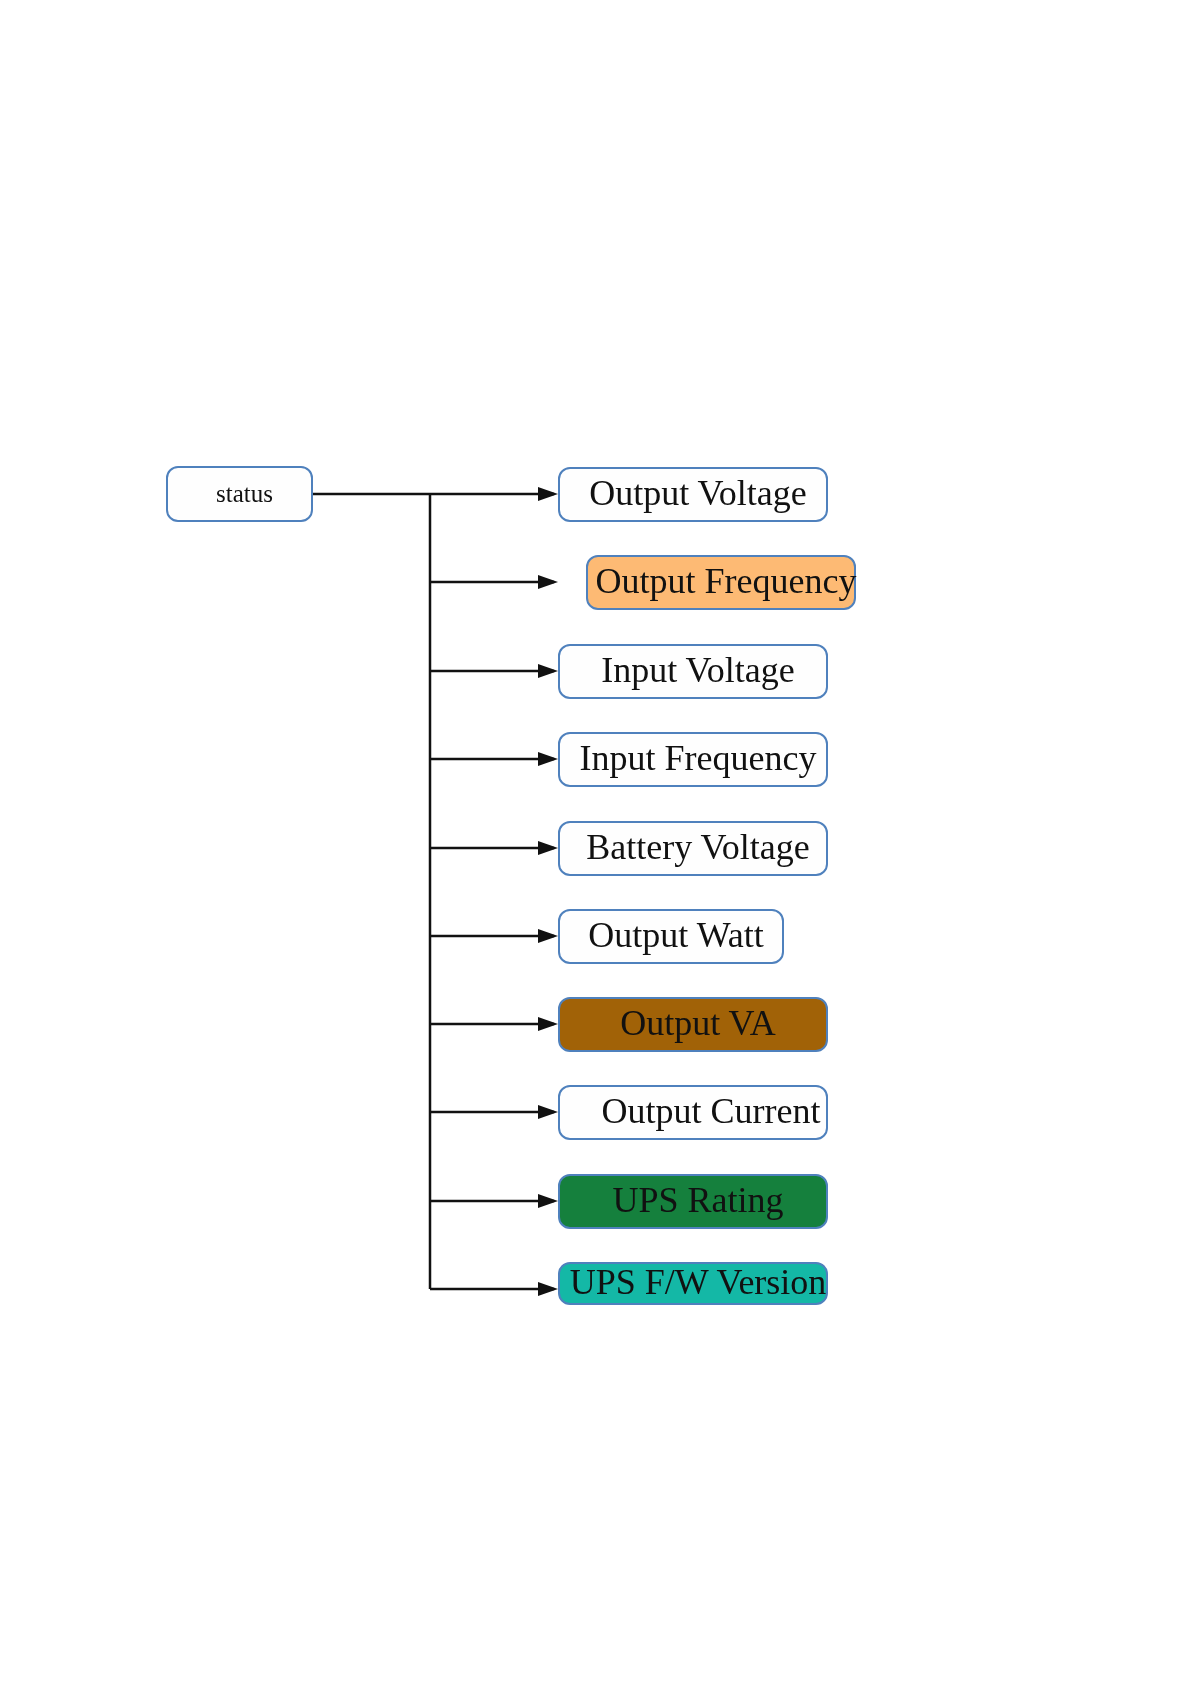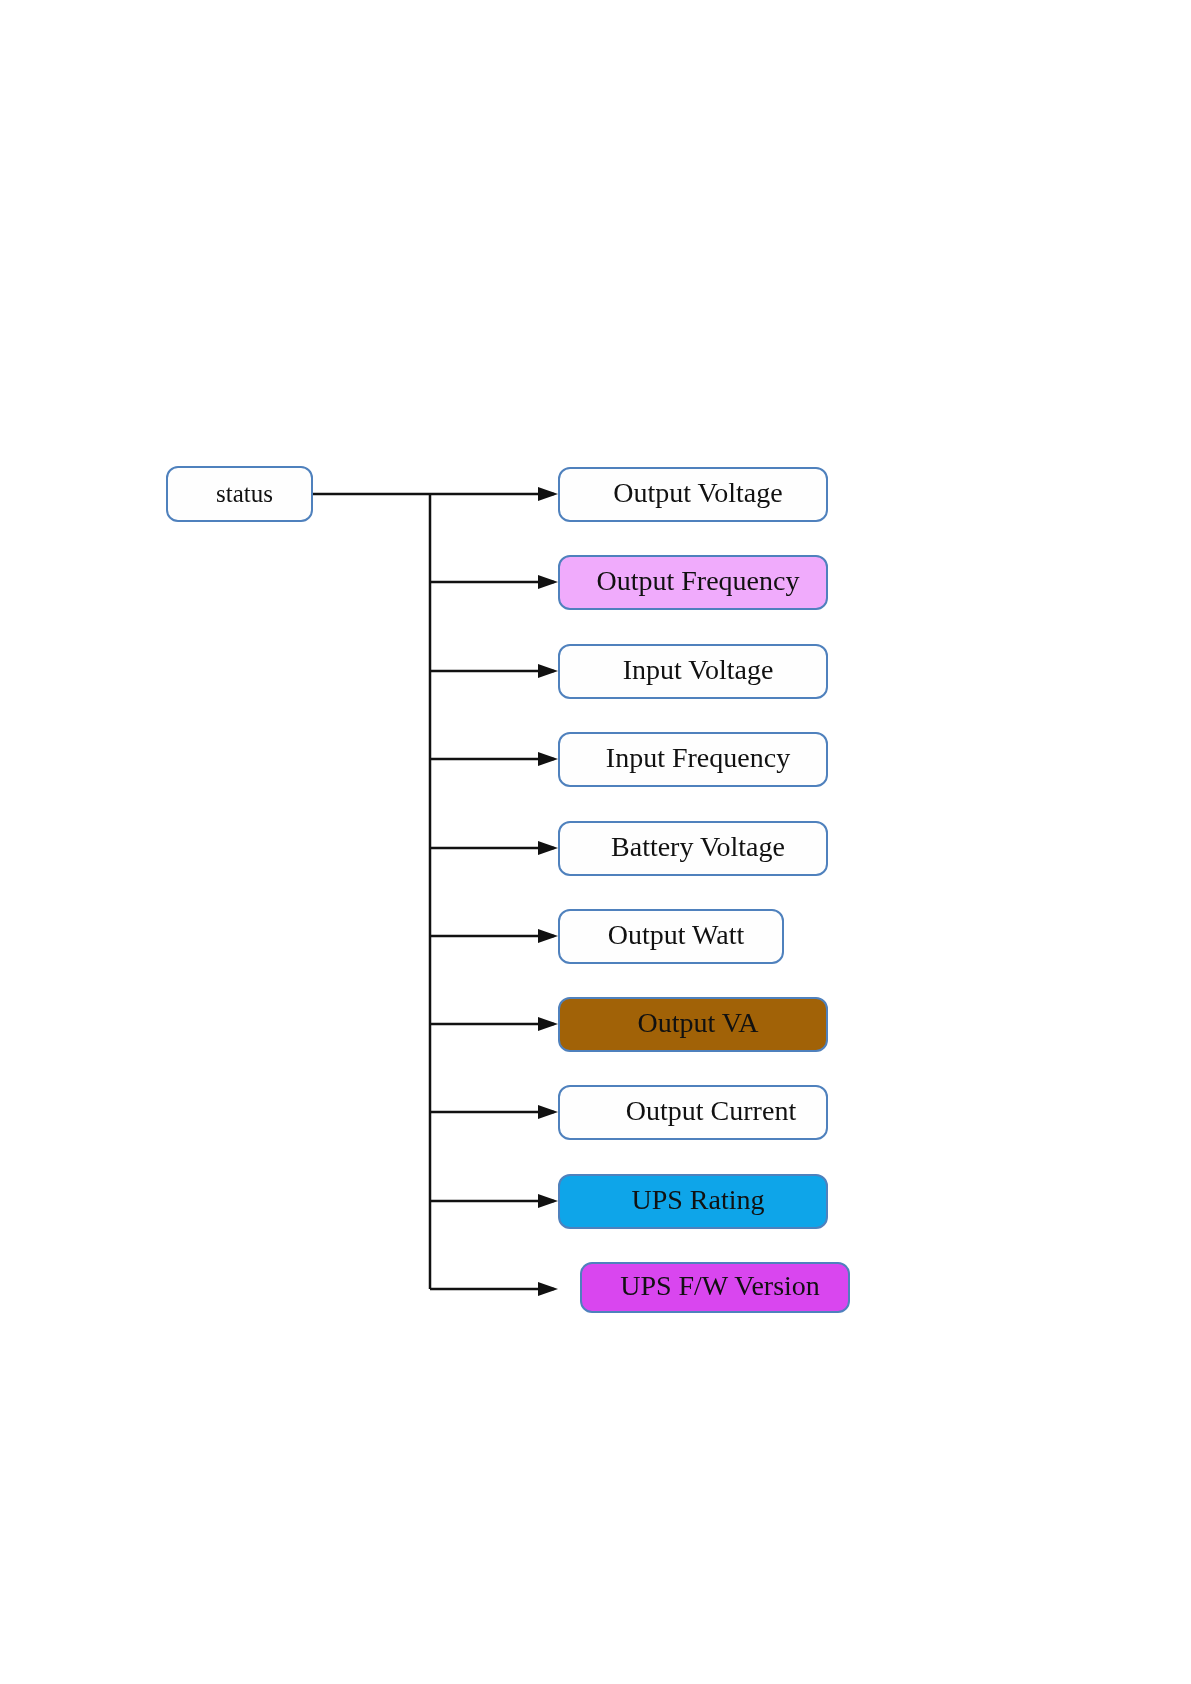--- a/index.html
+++ b/index.html
@@ -25,21 +25,21 @@
     justify-content: center;
     border: 2px solid #4f81bd;
     border-radius: 12px;
     box-sizing: border-box;
     background: #fefefe;
   }
   .root-node {
     font-size: 25px;
   }
   .child-node {
-    font-size: 28px;
+    font-size: 36px;
   }
   .node .label {
     white-space: nowrap;
     line-height: 1;
     padding-bottom: 2px;
     margin-left: 10px;
   }
 </style>
 </head>
 <body>
@@ -69,41 +69,41 @@
       <line x1="430" y1="1289" x2="554" y2="1289" stroke="#111111" stroke-width="2.5"></line>
       <polygon points="558,1289 538,1282 538,1296" fill="#111111"></polygon>
     </svg>
   <div id="root-node" class="node root-node" style="left: 166px; top: 466px; width: 147px; height: 56px; border-color: rgb(79, 129, 189); background: rgb(254, 254, 254); color: rgb(17, 17, 17);">
     <span class="label">status</span>
   </div>
   <div id="children-layer">
       <div class="node child-node" style="left: 558px; top: 466.5px; width: 270px; height: 55px; border-color: rgb(79, 129, 189); background: rgb(254, 254, 254); color: rgb(17, 17, 17);">
         <span class="label">Output Voltage</span>
       </div>
-      <div class="node child-node" style="left: 558px; top: 554.5px; width: 270px; height: 55px; border-color: rgb(79, 129, 189); background: #f0abfc; color: rgb(17, 17, 17);">
+      <div class="node child-node" style="left: 586px; top: 554.5px; width: 270px; height: 55px; border-color: rgb(79, 129, 189); background: #fdba74; color: rgb(17, 17, 17);">
         <span class="label">Output Frequency</span>
       </div>
       <div class="node child-node" style="left: 558px; top: 643.5px; width: 270px; height: 55px; border-color: rgb(79, 129, 189); background: rgb(254, 254, 254); color: rgb(17, 17, 17);">
         <span class="label">Input Voltage</span>
       </div>
       <div class="node child-node" style="left: 558px; top: 731.5px; width: 270px; height: 55px; border-color: rgb(79, 129, 189); background: rgb(254, 254, 254); color: rgb(17, 17, 17);">
         <span class="label">Input Frequency</span>
       </div>
       <div class="node child-node" style="left: 558px; top: 820.5px; width: 270px; height: 55px; border-color: rgb(79, 129, 189); background: rgb(254, 254, 254); color: rgb(17, 17, 17); justify-content: center;">
         <span class="label">Battery Voltage</span>
       </div>
       <div class="node child-node" style="left: 558px; top: 908.5px; width: 226px; height: 55px; border-color: rgb(79, 129, 189); background: rgb(254, 254, 254); color: rgb(17, 17, 17);">
         <span class="label">Output Watt</span>
       </div>
       <div class="node child-node" style="left: 558px; top: 996.5px; width: 270px; height: 55px; border-color: rgb(79, 129, 189); background: #a16207; color: rgb(17, 17, 17);">
         <span class="label">Output VA</span>
       </div>
       <div class="node child-node" style="left: 558px; top: 1084.5px; width: 270px; height: 55px; border-color: rgb(79, 129, 189); background: rgb(254, 254, 254); color: rgb(17, 17, 17); padding-left: 26px;">
         <span class="label">Output Current</span>
       </div>
-      <div class="node child-node" style="left: 558px; top: 1173.5px; width: 270px; height: 55px; border-color: rgb(79, 129, 189); background: #0ea5e9; color: rgb(17, 17, 17);">
+      <div class="node child-node" style="left: 558px; top: 1173.5px; width: 270px; height: 55px; border-color: rgb(79, 129, 189); background: #15803d; color: rgb(17, 17, 17);">
         <span class="label">UPS Rating</span>
       </div>
-      <div class="node child-node" style="left: 580px; top: 1261.5px; width: 270px; height: 51px; border-color: rgb(79, 129, 189); background: #d946ef; color: rgb(17, 17, 17);">
+      <div class="node child-node" style="left: 558px; top: 1261.5px; width: 270px; height: 43px; border-color: rgb(79, 129, 189); background: #14b8a6; color: rgb(17, 17, 17);">
         <span class="label">UPS F/W Version</span>
       </div>
     </div>
 </div>
 
 </body></html>

